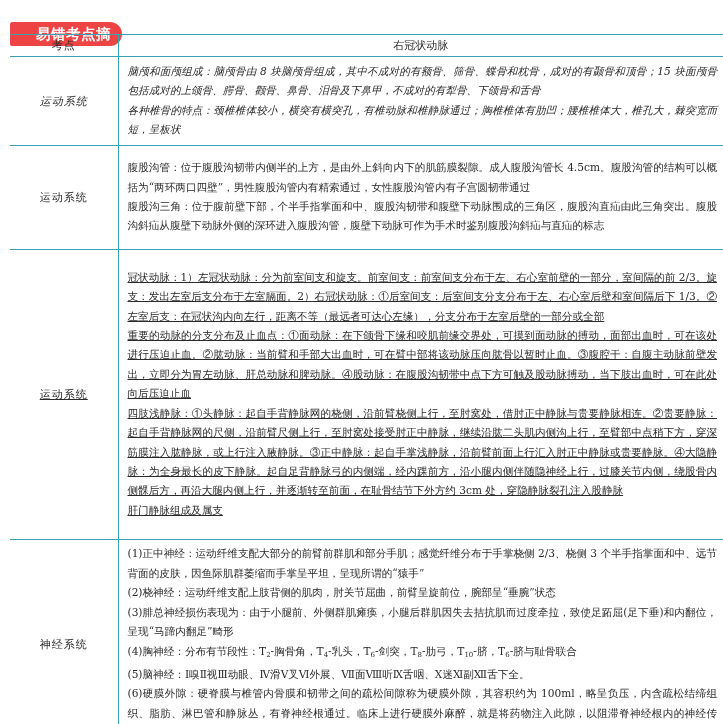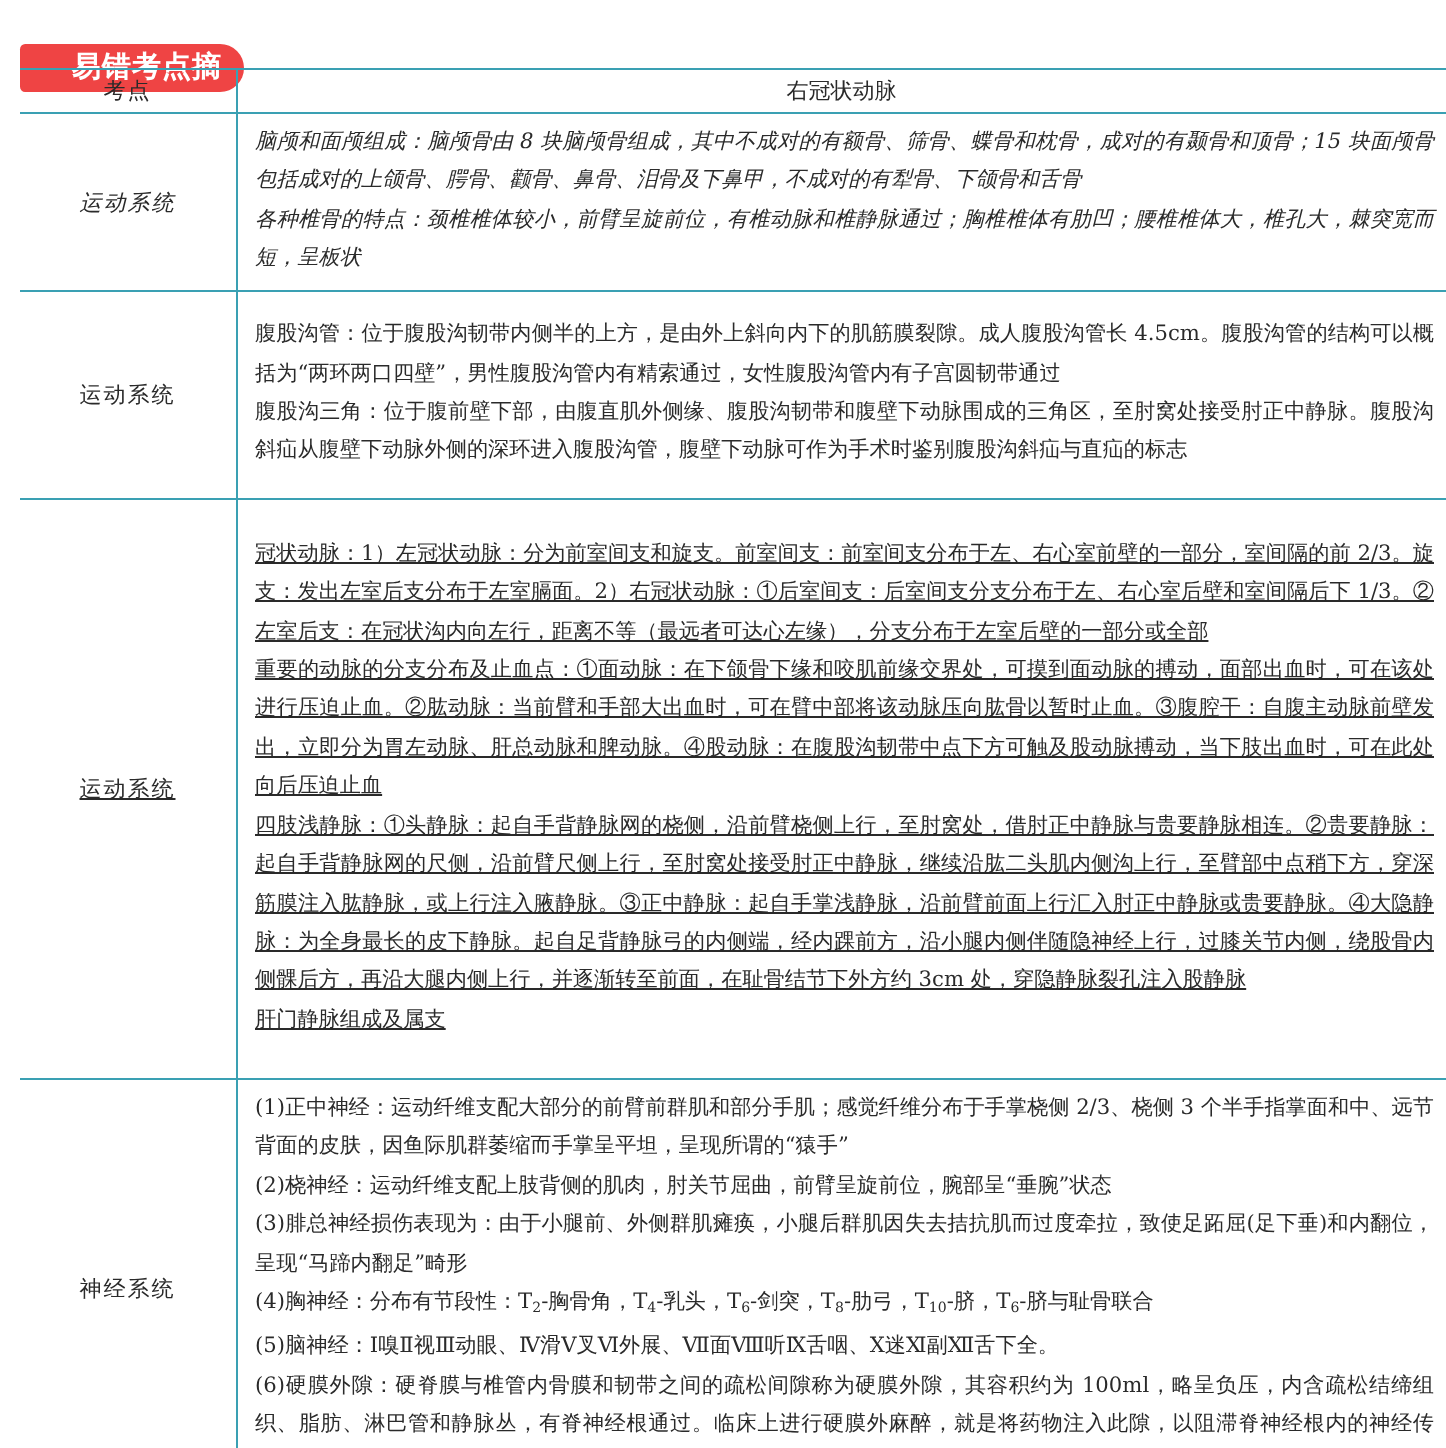--- a/index.html
+++ b/index.html
@@ -61,28 +61,28 @@
     <tr>
       <th class="col1">考点</th>
       <th>右冠状动脉</th>
     </tr>
   </thead>
   <tbody>
     <tr class="r1">
       <td class="col1">运动系统</td>
       <td class="col2cell">
         <div class="para">脑颅和面颅组成：脑颅骨由 8 块脑颅骨组成，其中不成对的有额骨、筛骨、蝶骨和枕骨，成对的有颞骨和顶骨；15 块面颅骨包括成对的上颌骨、腭骨、颧骨、鼻骨、泪骨及下鼻甲，不成对的有犁骨、下颌骨和舌骨</div>
-        <div class="para">各种椎骨的特点：颈椎椎体较小，前臂呈旋前位，有椎动脉和椎静脉通过；胸椎椎体有肋凹；腰椎椎体大，椎孔大，棘突宽而短，呈板状</div>
+        <div class="para">各种椎骨的特点：颈椎椎体较小，横突有横突孔，有椎动脉和椎静脉通过；胸椎椎体有肋凹；腰椎椎体大，椎孔大，棘突宽而短，呈板状</div>
       </td>
     </tr>
     <tr class="r2">
       <td class="col1">运动系统</td>
       <td class="col2cell">
         <div class="para">腹股沟管：位于腹股沟韧带内侧半的上方，是由外上斜向内下的肌筋膜裂隙。成人腹股沟管长 4.5cm。腹股沟管的结构可以概括为“两环两口四壁”，男性腹股沟管内有精索通过，女性腹股沟管内有子宫圆韧带通过</div>
-        <div class="para">腹股沟三角：位于腹前壁下部，由腹直肌外侧缘、腹股沟韧带和腹壁下动脉围成的三角区，至肘窝处接受肘正中静脉。腹股沟斜疝从腹壁下动脉外侧的深环进入腹股沟管，腹壁下动脉可作为手术时鉴别腹股沟斜疝与直疝的标志</div>
+        <div class="para">腹股沟三角：位于腹前壁下部，个半手指掌面和中、腹股沟韧带和腹壁下动脉围成的三角区，腹股沟直疝由此三角突出。腹股沟斜疝从腹壁下动脉外侧的深环进入腹股沟管，腹壁下动脉可作为手术时鉴别腹股沟斜疝与直疝的标志</div>
       </td>
     </tr>
     <tr class="r3">
       <td class="col1">运动系统</td>
       <td class="col2cell">
         <div class="para">冠状动脉：1）左冠状动脉：分为前室间支和旋支。前室间支：前室间支分布于左、右心室前壁的一部分，室间隔的前 2/3。旋支：发出左室后支分布于左室膈面。2）右冠状动脉：①后室间支：后室间支分支分布于左、右心室后壁和室间隔后下 1/3。②左室后支：在冠状沟内向左行，距离不等（最远者可达心左缘），分支分布于左室后壁的一部分或全部</div>
         <div class="para">重要的动脉的分支分布及止血点：①面动脉：在下颌骨下缘和咬肌前缘交界处，可摸到面动脉的搏动，面部出血时，可在该处进行压迫止血。②肱动脉：当前臂和手部大出血时，可在臂中部将该动脉压向肱骨以暂时止血。③腹腔干：自腹主动脉前壁发出，立即分为胃左动脉、肝总动脉和脾动脉。④股动脉：在腹股沟韧带中点下方可触及股动脉搏动，当下肢出血时，可在此处向后压迫止血</div>
         <div class="para">四肢浅静脉：①头静脉：起自手背静脉网的桡侧，沿前臂桡侧上行，至肘窝处，借肘正中静脉与贵要静脉相连。②贵要静脉：起自手背静脉网的尺侧，沿前臂尺侧上行，至肘窝处接受肘正中静脉，继续沿肱二头肌内侧沟上行，至臂部中点稍下方，穿深筋膜注入肱静脉，或上行注入腋静脉。③正中静脉：起自手掌浅静脉，沿前臂前面上行汇入肘正中静脉或贵要静脉。④大隐静脉：为全身最长的皮下静脉。起自足背静脉弓的内侧端，经内踝前方，沿小腿内侧伴随隐神经上行，过膝关节内侧，绕股骨内侧髁后方，再沿大腿内侧上行，并逐渐转至前面，在耻骨结节下外方约 3cm 处，穿隐静脉裂孔注入股静脉</div>
         <div class="para">肝门静脉组成及属支</div>
       </td>

